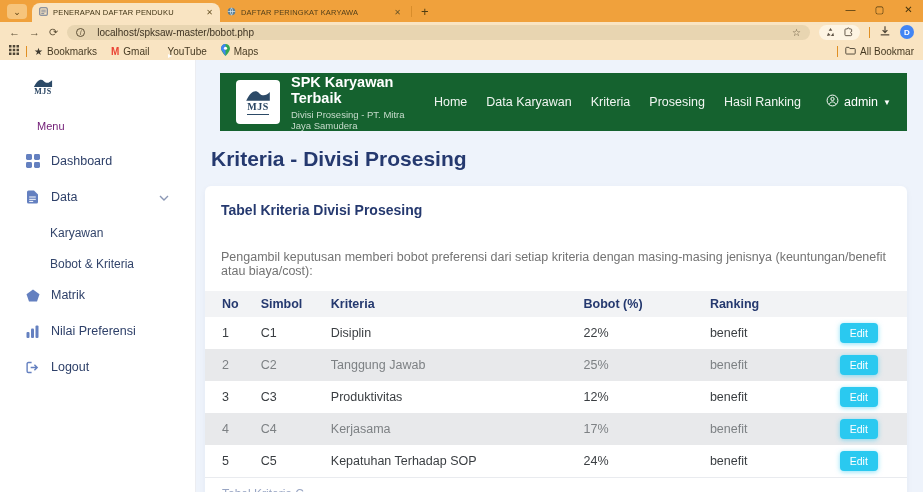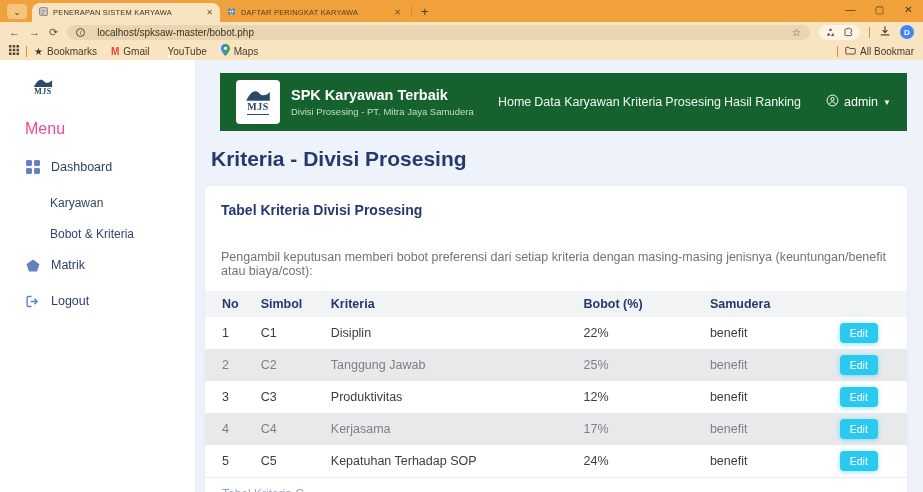--- a/index.html
+++ b/index.html
@@ -47,35 +47,35 @@
     border-top:2px solid transparent; border-bottom:2px solid transparent; }
   .gmail-m { color:#ea4335; font-weight:bold; font-size:10px; }
   .star-glyph { font-size:10px; color:#3f3a30; line-height:1; }
 
   
   .app { display:flex; height:432px;border-radius:30px; }
   .sidebar { width:196px; background:#fff; border-right:1px solid #ecedf1; padding:14px 0 0 25px; flex:none; }
   .side-logo { margin-bottom:24px; width:36px; text-align:center; }
   .mjs-emblem { display:inline-flex; flex-direction:column; align-items:center; line-height:1; }
   .mjs-emblem .mjs-txt { font-family:"Liberation Serif", serif; color:#2b4663; font-weight:bold; letter-spacing:.5px; }
-  .menu-label { font-size:16px; color:#ec4899; margin-bottom:22px; }
+  .menu-label { font-size:11px; color:#701a75; margin-bottom:22px;margin-left:12px; }
   .side-item { display:flex; align-items:center; gap:11px; margin-bottom:22px; font-size:12.5px;
     color:#2e4069; cursor:pointer; }
   .side-item .s-icon { width:15px; display:flex; justify-content:center; }
   .side-item.sub { padding-left:25px; margin-bottom:17px; font-size:12px; color:#33456b; }
   .side-item .chev { margin-left:auto; margin-right:26px; }
 
   .content { flex:1; padding:13px 16px 0 9px; background:#eef3fb; overflow:hidden; }
   .navbar { margin:0 0 0 15px; height:58px; background:#15622f; display:flex; align-items:center;
     padding:0 16px; gap:11px; }
   .brand-logo { width:44px; height:44px; background:#fff; border-radius:4px; display:flex;
     align-items:center; justify-content:center; flex:none; }
   .brand-title { color:#fff; font-weight:bold; font-size:14.5px; }
   .brand-sub { color:#c7dbcc; font-size:9.5px; margin-top:3px; }
-  .nav-links { margin-left:auto; display:flex; gap:3px; }
+  .nav-links { margin-left:auto; display:flex; gap:19px; }
   .nav-link { color:#f1f6f2; font-size:12.5px; cursor:pointer; white-space:nowrap; }
   .user-menu { color:#fff; font-size:12.5px; display:flex; align-items:center; gap:5px; margin-left:14px; cursor:pointer; }
   .user-caret { font-size:8px; margin-top:1px; }
 
   .page-title { margin:16px 0 0 6px; font-size:21px; font-weight:bold; color:#25396f; }
 
   .card { margin:15px 0 0 0; background:#fff; border-radius:6px; box-shadow:0 2px 6px rgba(40,60,110,.05); padding-bottom:0; }
   .card-header { padding:16px 16px 6px; font-weight:bold; color:#25396f; font-size:14px; }
   .card-desc { padding:26px 16px 0; margin:0 0 13px; font-size:12.5px; color:#737373; }
   table { width:100%; border-collapse:collapse; font-size:12.5px; }
@@ -97,21 +97,21 @@
 <div>
   <div class="tabstrip">
     <div class="tab-search-btn">⌄</div>
     <div class="tab active">
       <span>
         <svg width="9" height="9" viewBox="0 0 12 12">
             <rect x="1" y="1" width="10" height="10" rx="1.5" fill="none" stroke="#6a7892" stroke-width="1.4"></rect>
             <path d="M3 4.2h6M3 6.5h6M3 8.8h4" stroke="#6a7892" stroke-width="1.1"></path>
           </svg>
       </span>
-      <span class="tab-title">PENERAPAN SISTEM KARYAWA</span>
+      <span class="tab-title">PENERAPAN DAFTAR PENDUKU</span>
       <span class="tab-close">✕</span>
     </div>
     <div class="tab">
       <span>
         <svg width="9" height="9" viewBox="0 0 12 12">
             <circle cx="6" cy="6" r="5" fill="#5b7f96"></circle>
             <path d="M1 6h10M6 1c2 2.5 2 7.5 0 10M6 1c-2 2.5-2 7.5 0 10" stroke="#dfeef5" stroke-width=".9" fill="none"></path>
           </svg>
       </span>
       <span class="tab-title">DAFTAR PERINGKAT KARYAWA</span>
@@ -228,33 +228,57 @@
               <g fill="#6480c0">
                 <rect x="0" y="0" width="6" height="6" rx="1.4"></rect>
                 <rect x="8" y="0" width="6" height="6" rx="1.4"></rect>
                 <rect x="0" y="8" width="6" height="6" rx="1.4"></rect>
                 <rect x="8" y="8" width="6" height="6" rx="1.4"></rect>
               </g>
             </svg>
           </span>
           <span class="s-label">Dashboard</span>
         </div>
+        <div class="side-item">
+          <span class="s-icon">
+            <svg width="13" height="14" viewBox="0 0 13 14">
+              <path d="M1 2a1.5 1.5 0 0 1 1.5-1.5H8L12 4.5V12A1.5 1.5 0 0 1 10.5 13.5h-8A1.5 1.5 0 0 1 1 12z" fill="#6480c0"></path>
+              <path d="M3.2 7h6.6M3.2 9.3h6.6M3.2 11.4h4" stroke="#fff" stroke-width="1"></path>
+            </svg>
+          </span>
+          <span class="s-label">Data</span>
+          <span class="chev"><svg width="10" height="6" viewBox="0 0 10 6" fill="none" stroke="#8b97b5" stroke-width="1.4">
+              <path d="M1 1 5 5 9 1"></path>
+            </svg></span>
+        </div>
         <div class="side-item sub">
           <span class="s-label">Karyawan</span>
         </div>
         <div class="side-item sub">
           <span class="s-label">Bobot &amp; Kriteria</span>
         </div>
         <div class="side-item">
           <span class="s-icon">
             <svg width="14" height="13" viewBox="0 0 14 13">
               <path d="M7 .5 13.5 5.2 11 12.5H3L.5 5.2z" fill="#6480c0"></path>
             </svg>
           </span>
           <span class="s-label">Matrik</span>
+        </div>
+        <div class="side-item">
+          <span class="s-icon">
+            <svg width="13" height="13" viewBox="0 0 13 13">
+              <g fill="#6480c0">
+                <rect x="0.5" y="7" width="3" height="6" rx="1"></rect>
+                <rect x="5" y="3.5" width="3" height="9.5" rx="1"></rect>
+                <rect x="9.5" y="0.5" width="3" height="12.5" rx="1"></rect>
+              </g>
+            </svg>
+          </span>
+          <span class="s-label">Nilai Preferensi</span>
         </div>
         <div class="side-item">
           <span class="s-icon">
             <svg width="14" height="13" viewBox="0 0 15 13" fill="none" stroke="#6480c0" stroke-width="1.5">
               <path d="M6 1.2H2.5A1.3 1.3 0 0 0 1.2 2.5v8a1.3 1.3 0 0 0 1.3 1.3H6"></path>
               <path d="M9 3.5 12 6.5 9 9.5M12 6.5H5"></path>
             </svg>
           </span>
           <span class="s-label">Logout</span>
         </div>
@@ -302,21 +326,21 @@
     <div class="card">
       <div class="card-header">Tabel Kriteria Divisi Prosesing</div>
       <p class="card-desc">Pengambil keputusan memberi bobot preferensi dari setiap kriteria dengan masing-masing jenisnya (keuntungan/benefit atau biaya/cost):</p>
       <table>
         <thead>
           <tr id="thead-row">
               <th class="col-no">No</th>
               <th class="col-simbol">Simbol</th>
               <th class="col-kriteria">Kriteria</th>
               <th class="col-bobot">Bobot (%)</th>
-              <th class="col-atribut">Samudera</th>
+              <th class="col-atribut">Ranking</th>
               <th class="col-action"></th>
             </tr>
         </thead>
         <tbody id="tbody">
             <tr>
               <td>1</td>
               <td>C1</td>
               <td>Disiplin</td>
               <td>22%</td>
               <td>benefit</td>

